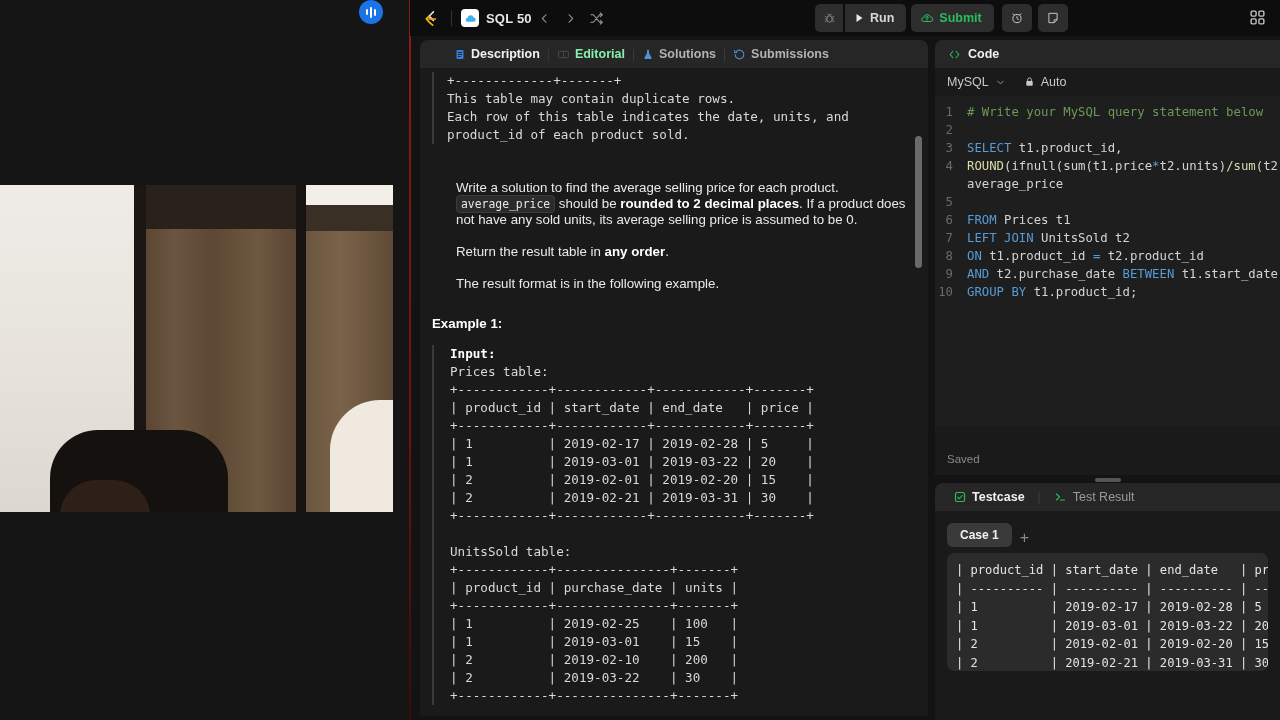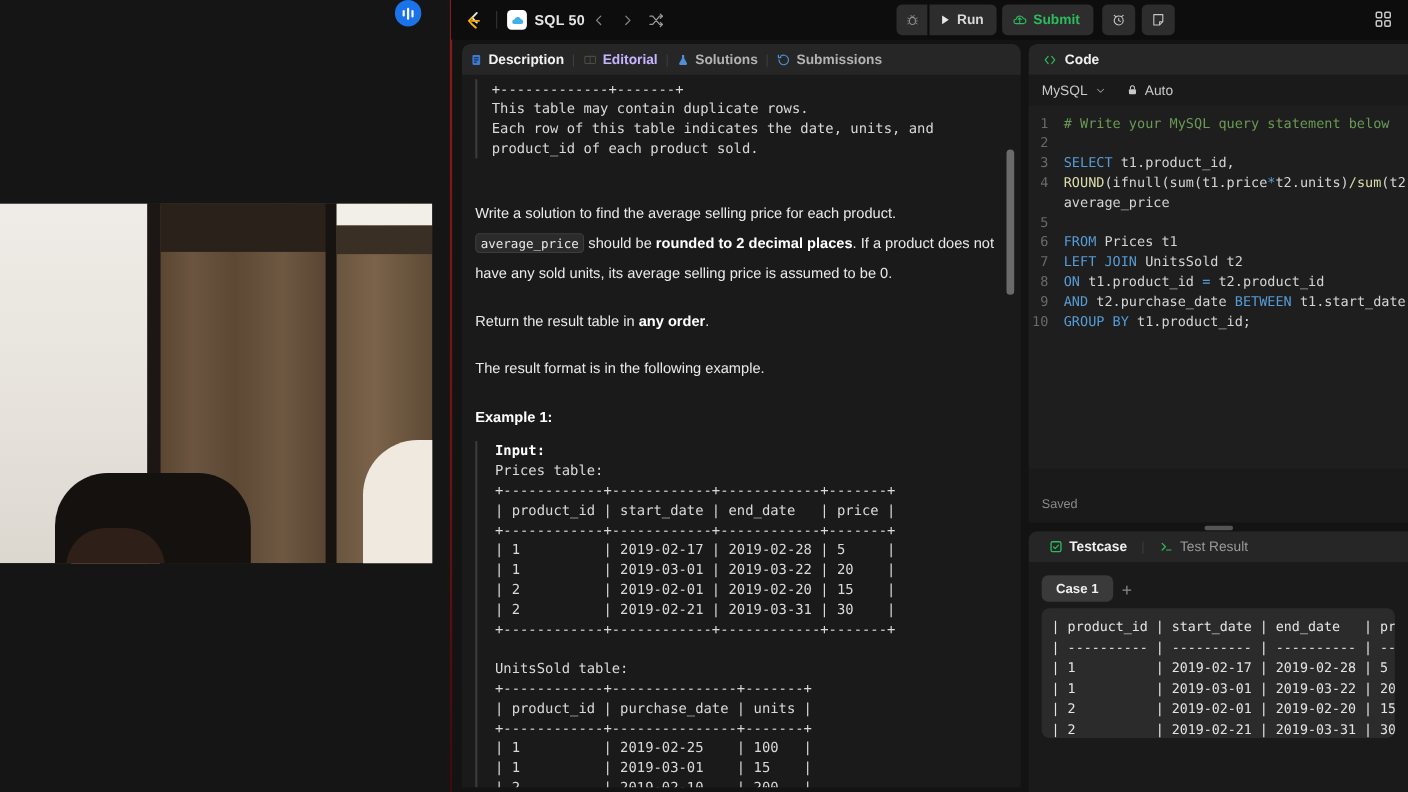--- a/index.html
+++ b/index.html
@@ -74,35 +74,35 @@
   .ctl.debug { border-radius: 5px 0 0 5px; width: 28px; color: #8a8a8a; }
   .ctl.submit { padding: 0 12px 0 9px; gap: 5px; color: #2cbb5d; margin-left: 3px; }
   .grid-icon-wrap { position: absolute; right: 14px; top: 9px; }
 
   
   .desc-panel {
     position: absolute; left: 420px; top: 40px; width: 508px; height: 676px;
     background: #1a1a1a; border-radius: 8px 8px 0 0; overflow: hidden;
   }
   .tabbar { height: 28px; background: #262626; display: flex; align-items: center;
-    padding: 0 0; gap: 0; }
+    padding: 0 27px; gap: 0; }
   .tab { display: flex; align-items: center; gap: 5px; font-size: 12.5px; padding: 0 7px; }
   .tab .t-label { font-weight: bold; }
   .tab.active .t-label { color: #f2f2f2; }
-  .tab.dim .t-label { color: #c4b5fd; }
+  .tab.dim .t-label { color: #86efac; }
   .tab.norm .t-label { color: #b3b3b3; }
   .tsep { color: #3d3d3d; font-size: 12px; }
 
   .desc-body { position: relative; height: 648px; padding: 0 22px 0 12px; overflow: hidden; }
   .quote { border-left: 2px solid #3a3a3a; padding-left: 13px; }
   pre.mono, .mono {
     font-family: "DejaVu Sans Mono", "Liberation Mono", monospace;
     font-size: 12.6px; line-height: 18px; color: #d9d9d9; white-space: pre;
   }
-  .para { color: #eaeaea; font-size: 13.3px; line-height: 27px; margin-top: 16px; }
+  .para { color: #eaeaea; font-size: 13.3px; line-height: 16px; margin-top: 16px; margin-left: 24px; }
   .para b { font-weight: bold; color: #fff; }
   .code-chip { font-family: "DejaVu Sans Mono", monospace; font-size: 11.4px;
     background: #2b2b2b; border: 1px solid #3b3b3b; border-radius: 4px; padding: 1px 4px; color: #e8e8e8; }
   .ex-title { color: #fff; font-size: 13.3px; font-weight: bold; margin-top: 24px; }
   .ex-block { border-left: 2px solid #3a3a3a; padding-left: 16px; margin-top: 14px; }
   .desc-scrollbar { position: absolute; right: 6px; top: 68px; width: 7px; height: 132px;
     background: #6a6a6a; border-radius: 4px; }
 
   
   .code-panel { position: absolute; left: 935px; top: 40px; width: 345px; height: 435px;

